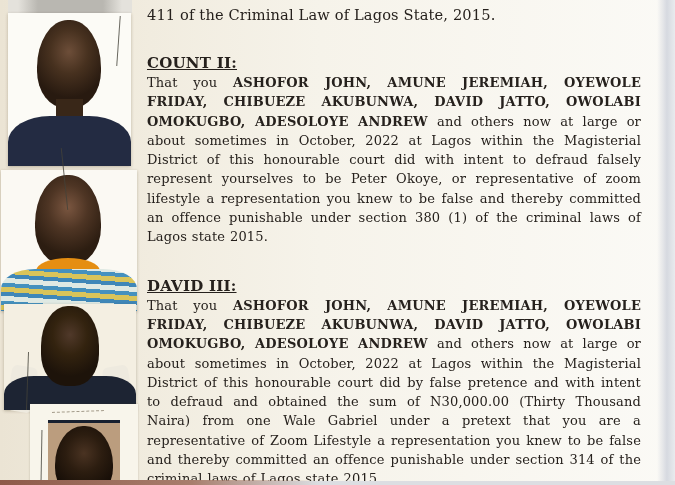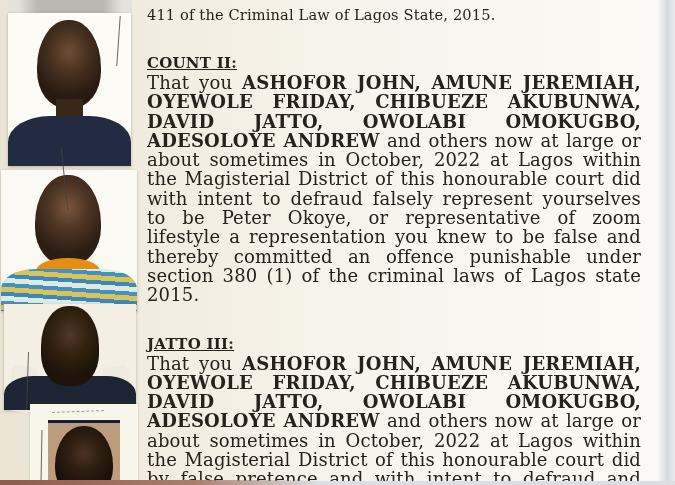--- a/index.html
+++ b/index.html
@@ -37,21 +37,21 @@
   .hw{position:absolute;left:52px;top:411px;width:52px;height:2px;border-top:1px dashed #a39b8a;transform:rotate(-2deg);}
   
   .right-edge{position:absolute;right:0;top:0;width:18px;height:100%;background:linear-gradient(90deg,rgba(216,219,225,0),#d6d9e0 55%,#e9ebee);}
   .bottom-edge{position:absolute;left:0;bottom:0;width:100%;height:4px;background:#dcdee2;}
   .bottom-brown{position:absolute;left:0;bottom:0;width:320px;height:5px;background:linear-gradient(90deg,#8e5a49,#a87e6d 60%,rgba(168,126,109,0));}
   
   .textcol{position:absolute;left:147px;top:2px;width:494px;color:#26211d;}
   .topline{margin:3px 0 0;font-size:14.6px;line-height:19px;letter-spacing:.15px;}
   .count{margin-top:30px;}
   .heading{margin:0 0 1px;font-size:15px;font-weight:bold;text-decoration:underline;letter-spacing:.25px;}
-  .para{margin:0;font-size:18px;line-height:19.3px;text-align:justify;letter-spacing:.15px;word-spacing:.6px;}
+  .para{margin:0;font-size:13px;line-height:19.3px;text-align:justify;letter-spacing:.15px;word-spacing:.6px;}
   .names{font-weight:bold;letter-spacing:.2px;}
 </style>
 </head>
 <body>
 
 <div class="stage">
 
   <div>
     <div class="photo frag"></div>
 
@@ -89,21 +89,21 @@
 
   <div class="textcol">
     <p class="topline">411 of the Criminal Law of Lagos State, 2015.</p>
 
     <section class="count">
       <h3 class="heading">COUNT II:</h3>
       <p class="para"><span>That you </span><span class="names">ASHOFOR JOHN, AMUNE JEREMIAH, OYEWOLE FRIDAY, CHIBUEZE AKUBUNWA, DAVID JATTO, OWOLABI OMOKUGBO, ADESOLOYE ANDREW</span><span> and others now at large or about sometimes in October, 2022 at Lagos within the Magisterial District of this honourable court did with intent to defraud falsely represent yourselves to be Peter Okoye, or representative of zoom lifestyle a representation you knew to be false and thereby committed an offence punishable under section 380 (1) of the criminal laws of Lagos state 2015.</span></p>
     </section>
 
     <section class="count">
-      <h3 class="heading">JATTO III:</h3>
+      <h3 class="heading">DAVID III:</h3>
       <p class="para"><span>That you </span><span class="names">ASHOFOR JOHN, AMUNE JEREMIAH, OYEWOLE FRIDAY, CHIBUEZE AKUBUNWA, DAVID JATTO, OWOLABI OMOKUGBO, ADESOLOYE ANDREW</span><span> and others now at large or about sometimes in October, 2022 at Lagos within the Magisterial District of this honourable court did by false pretence and with intent to defraud and obtained the sum of N30,000.00 (Thirty Thousand Naira) from one Wale Gabriel under a pretext that you are a representative of Zoom Lifestyle a representation you knew to be false and thereby committed an offence punishable under section 314 of the criminal laws of Lagos state 2015.</span></p>
     </section>
   </div>
 
   <div class="right-edge"></div>
   <div class="bottom-edge"></div>
   <div class="bottom-brown"></div>
 </div>
 
 </body></html>

